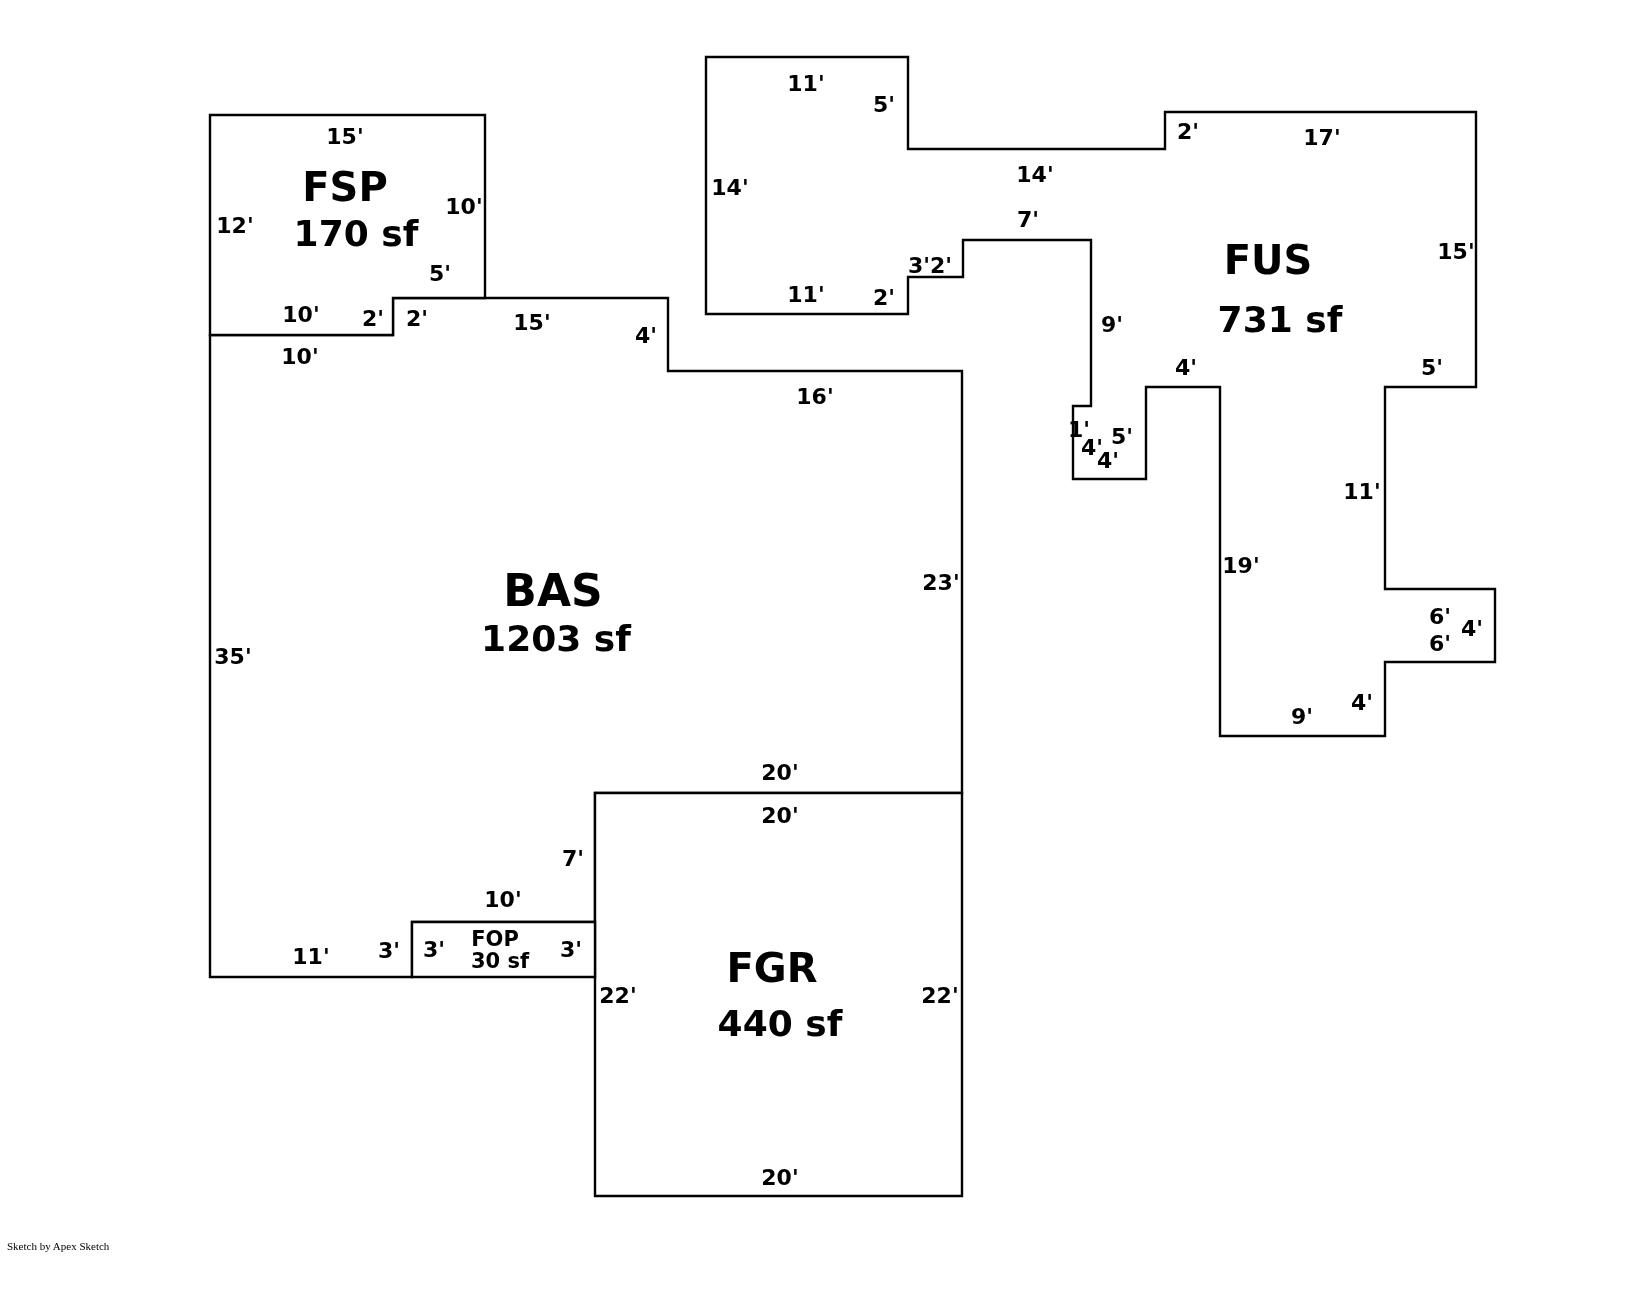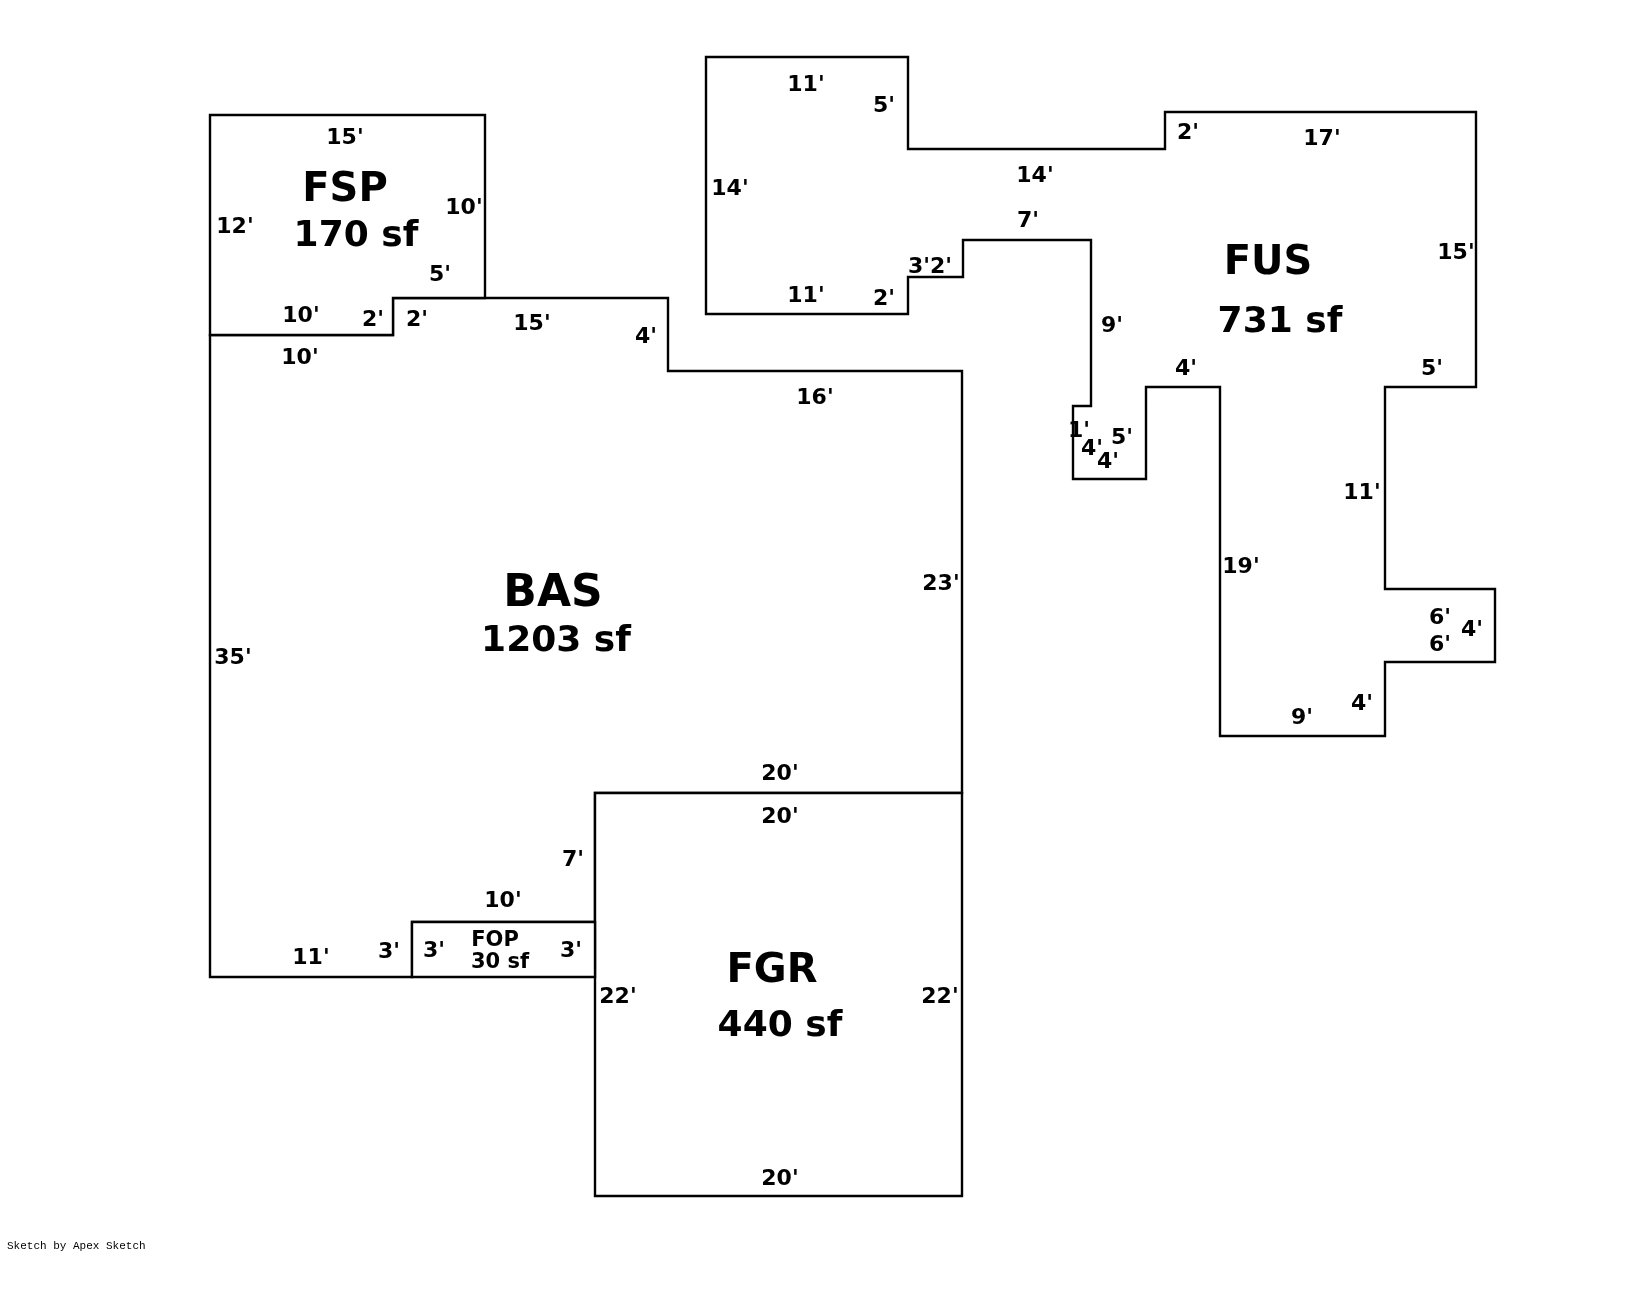--- a/index.html
+++ b/index.html
@@ -19,21 +19,21 @@
     top: 0;
     left: 0;
   }
   svg#sketch text {
     font-family: "DejaVu Sans", sans-serif;
   }
   .watermark {
     position: absolute;
     left: 7px;
     top: 1240px;
-    font-family: Liberation Mono, monospace;
+    font-family: Liberation Serif, serif;
     font-size: 11px;
     color: #000000;
     white-space: nowrap;
   }
 </style>
 </head>
 <body>
 
 <div class="page">
   <svg id="sketch" viewBox="0 0 1647 1314" width="1647" height="1314">

